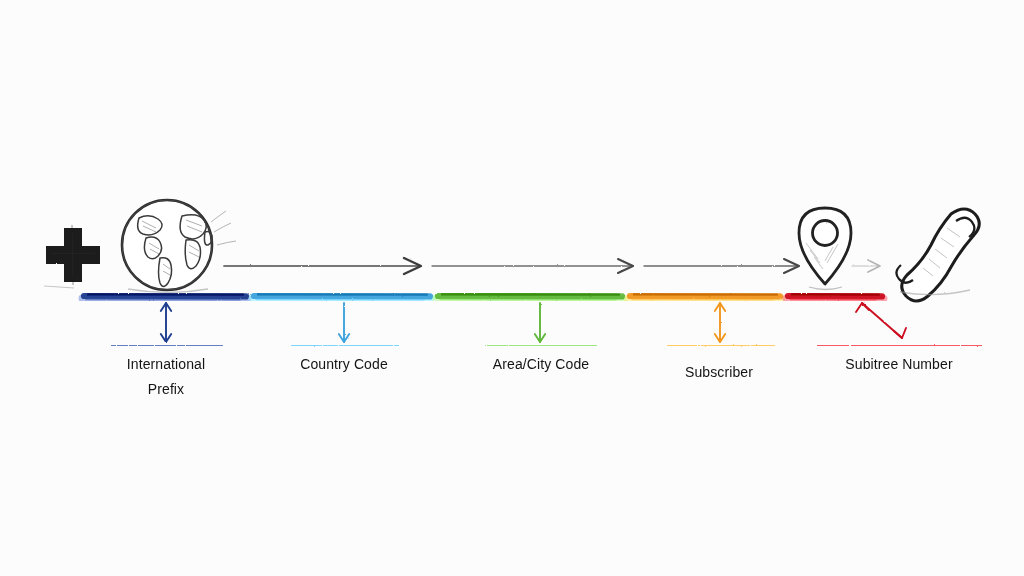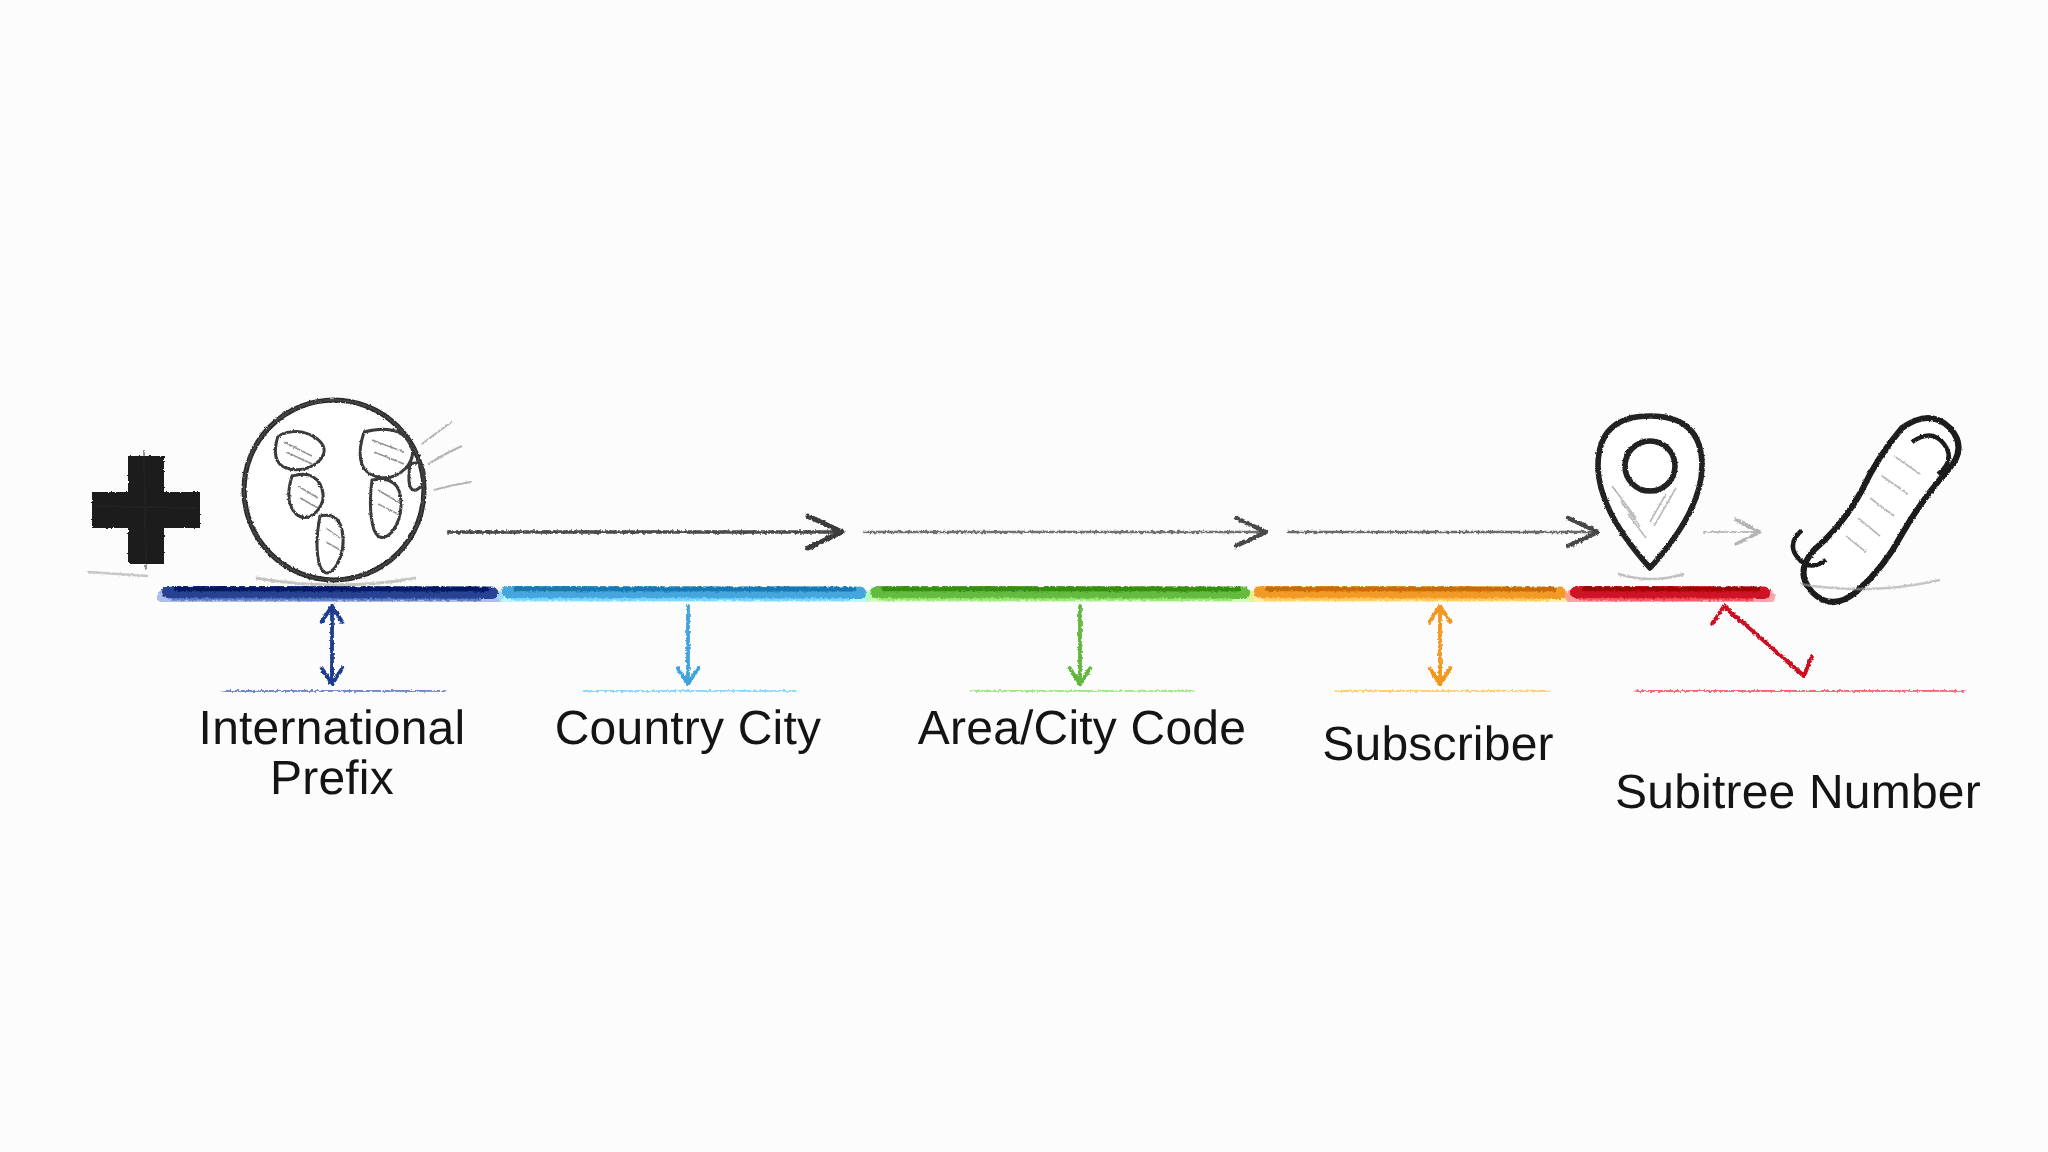--- a/index.html
+++ b/index.html
@@ -27,21 +27,21 @@
     left: 0;
     top: 0;
     width: 1024px;
     height: 576px;
   }
   .seg-label {
     position: absolute;
     text-align: center;
     color: #141414;
     font-family: "Liberation Sans", sans-serif;
-    font-size: 24px;
+    font-size: 14px;
     line-height: 25px;
     letter-spacing: 0.1px;
     white-space: pre-line;
     font-weight: 400;
   }
   svg { display: block; }
   .nosel { user-select: none; }
 </style>
 </head>
 <body>
@@ -188,18 +188,18 @@
           <path d="M856 312 L862 303 L869 310" stroke="#cc1020" stroke-width="1.9" fill="none" stroke-linecap="round" stroke-linejoin="round"></path>
           <path d="M894 331 L902 338 L906 328" stroke="#cc1020" stroke-width="1.9" fill="none" stroke-linecap="round" stroke-linejoin="round"></path>
           <line x1="818" y1="345.5" x2="982" y2="345.2" stroke="#f93d4d" stroke-width="2.1" stroke-linecap="round" opacity="0.85" filter="url(#softblur)"></line>
         </g>
       </g>
   </svg>
 
   <div id="labels-layer">
       <div class="seg-label nosel" style="left: 86px; top: 352px; width: 160px;">International
 Prefix</div>
-      <div class="seg-label nosel" style="left: 262px; top: 352px; width: 164px;">Country City</div>
+      <div class="seg-label nosel" style="left: 262px; top: 352px; width: 164px;">Country Code</div>
       <div class="seg-label nosel" style="left: 456px; top: 352px; width: 170px;">Area/City Code</div>
       <div class="seg-label nosel" style="left: 652px; top: 360px; width: 134px;">Subscriber</div>
-      <div class="seg-label nosel" style="left: 806px; top: 352px; width: 186px; margin-top: 32px;">Subitree Number</div>
+      <div class="seg-label nosel" style="left: 806px; top: 352px; width: 186px;">Subitree Number</div>
     </div>
 </div>
 
 </body></html>

